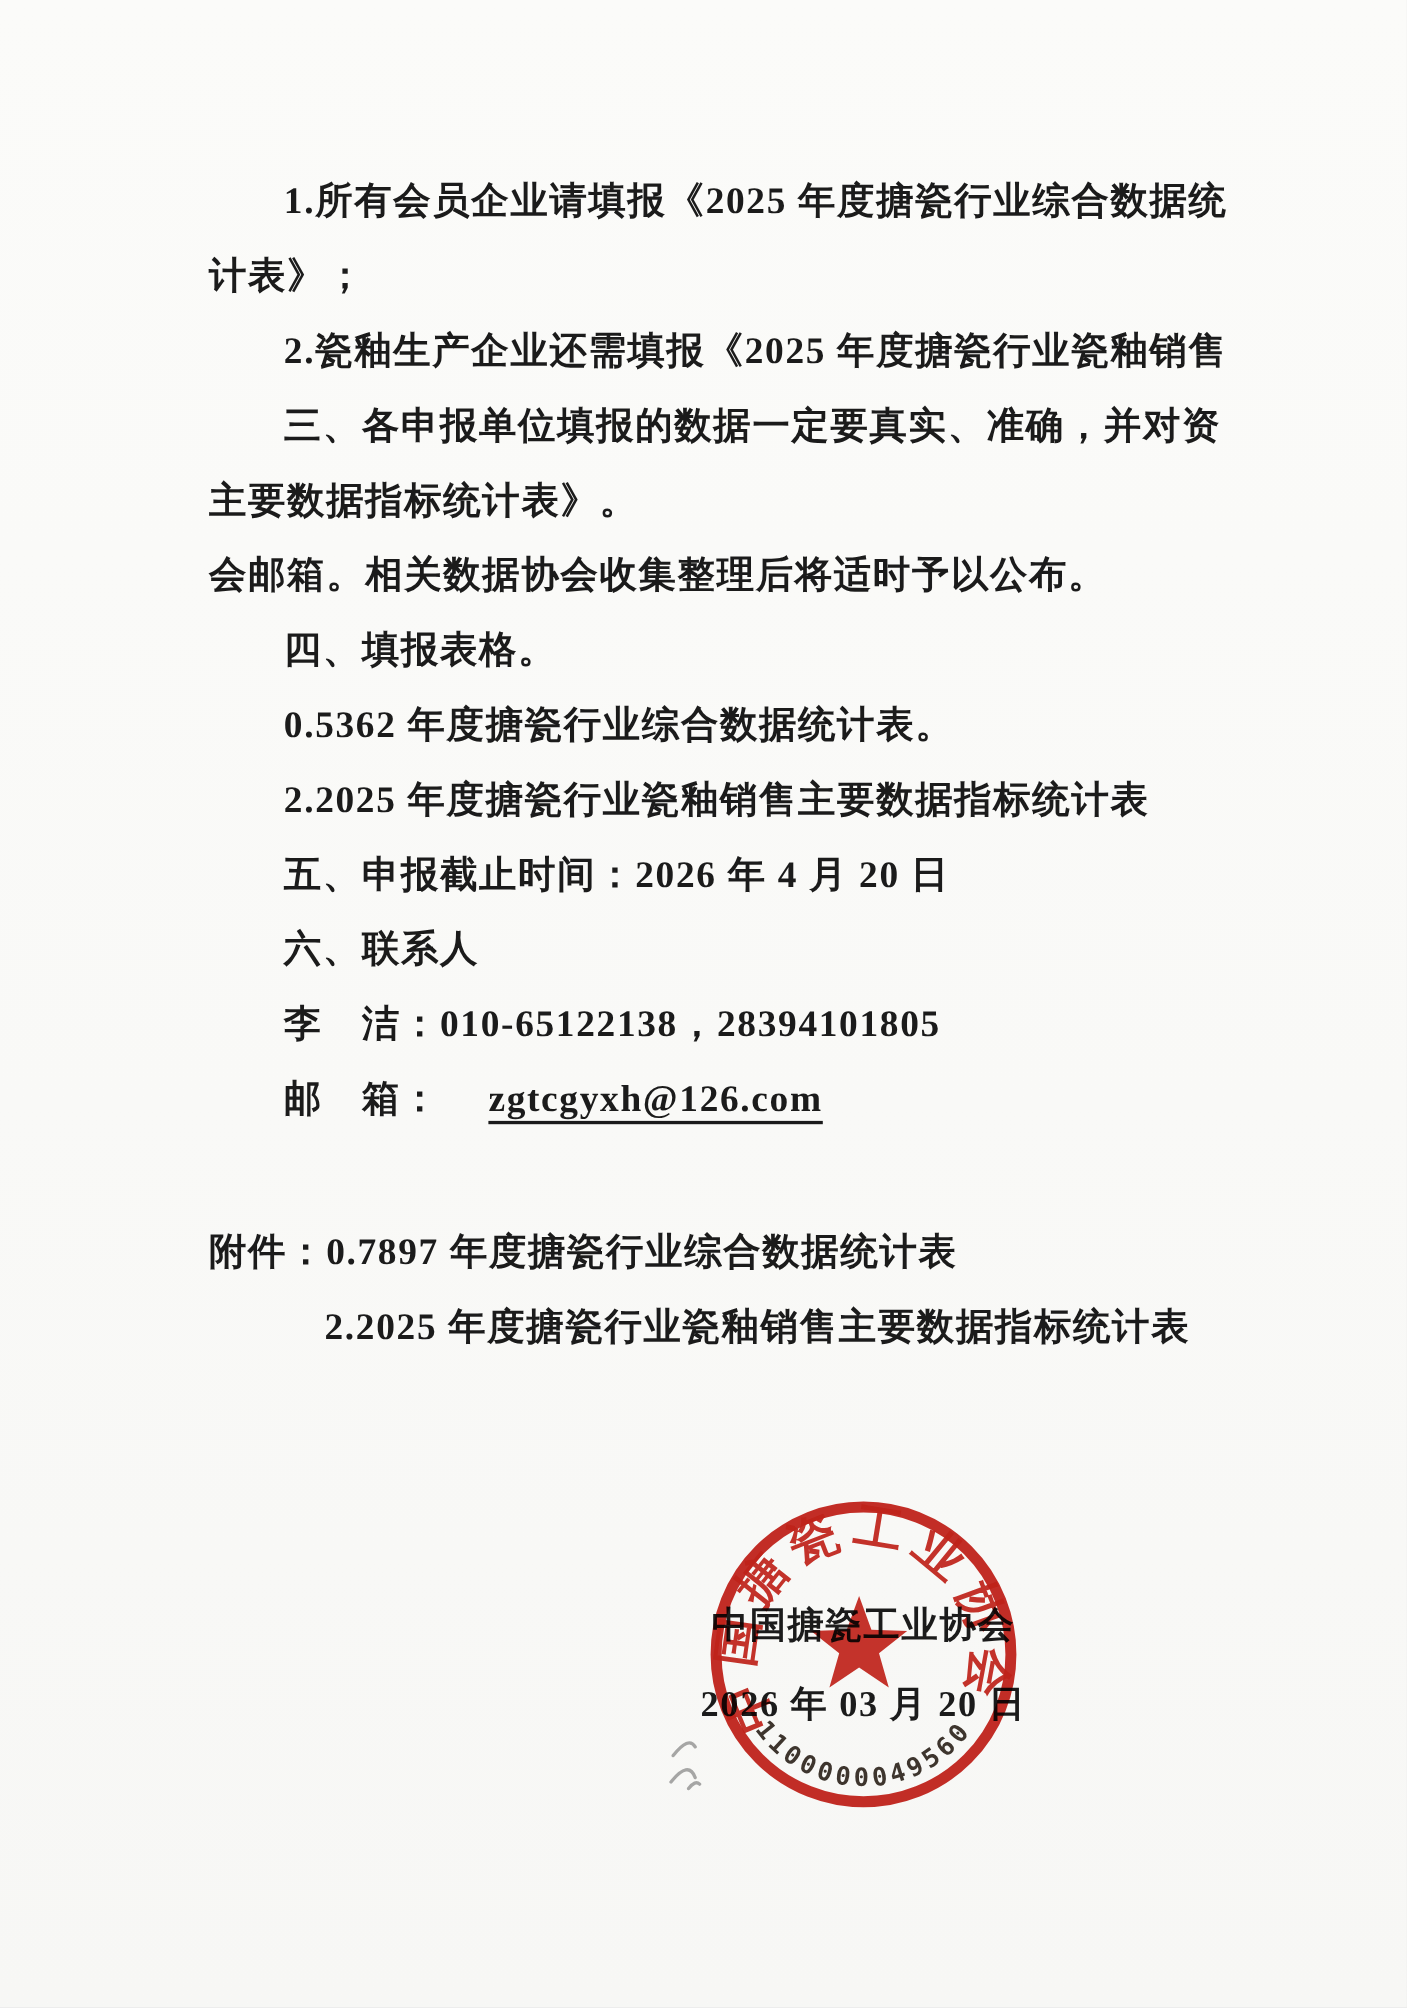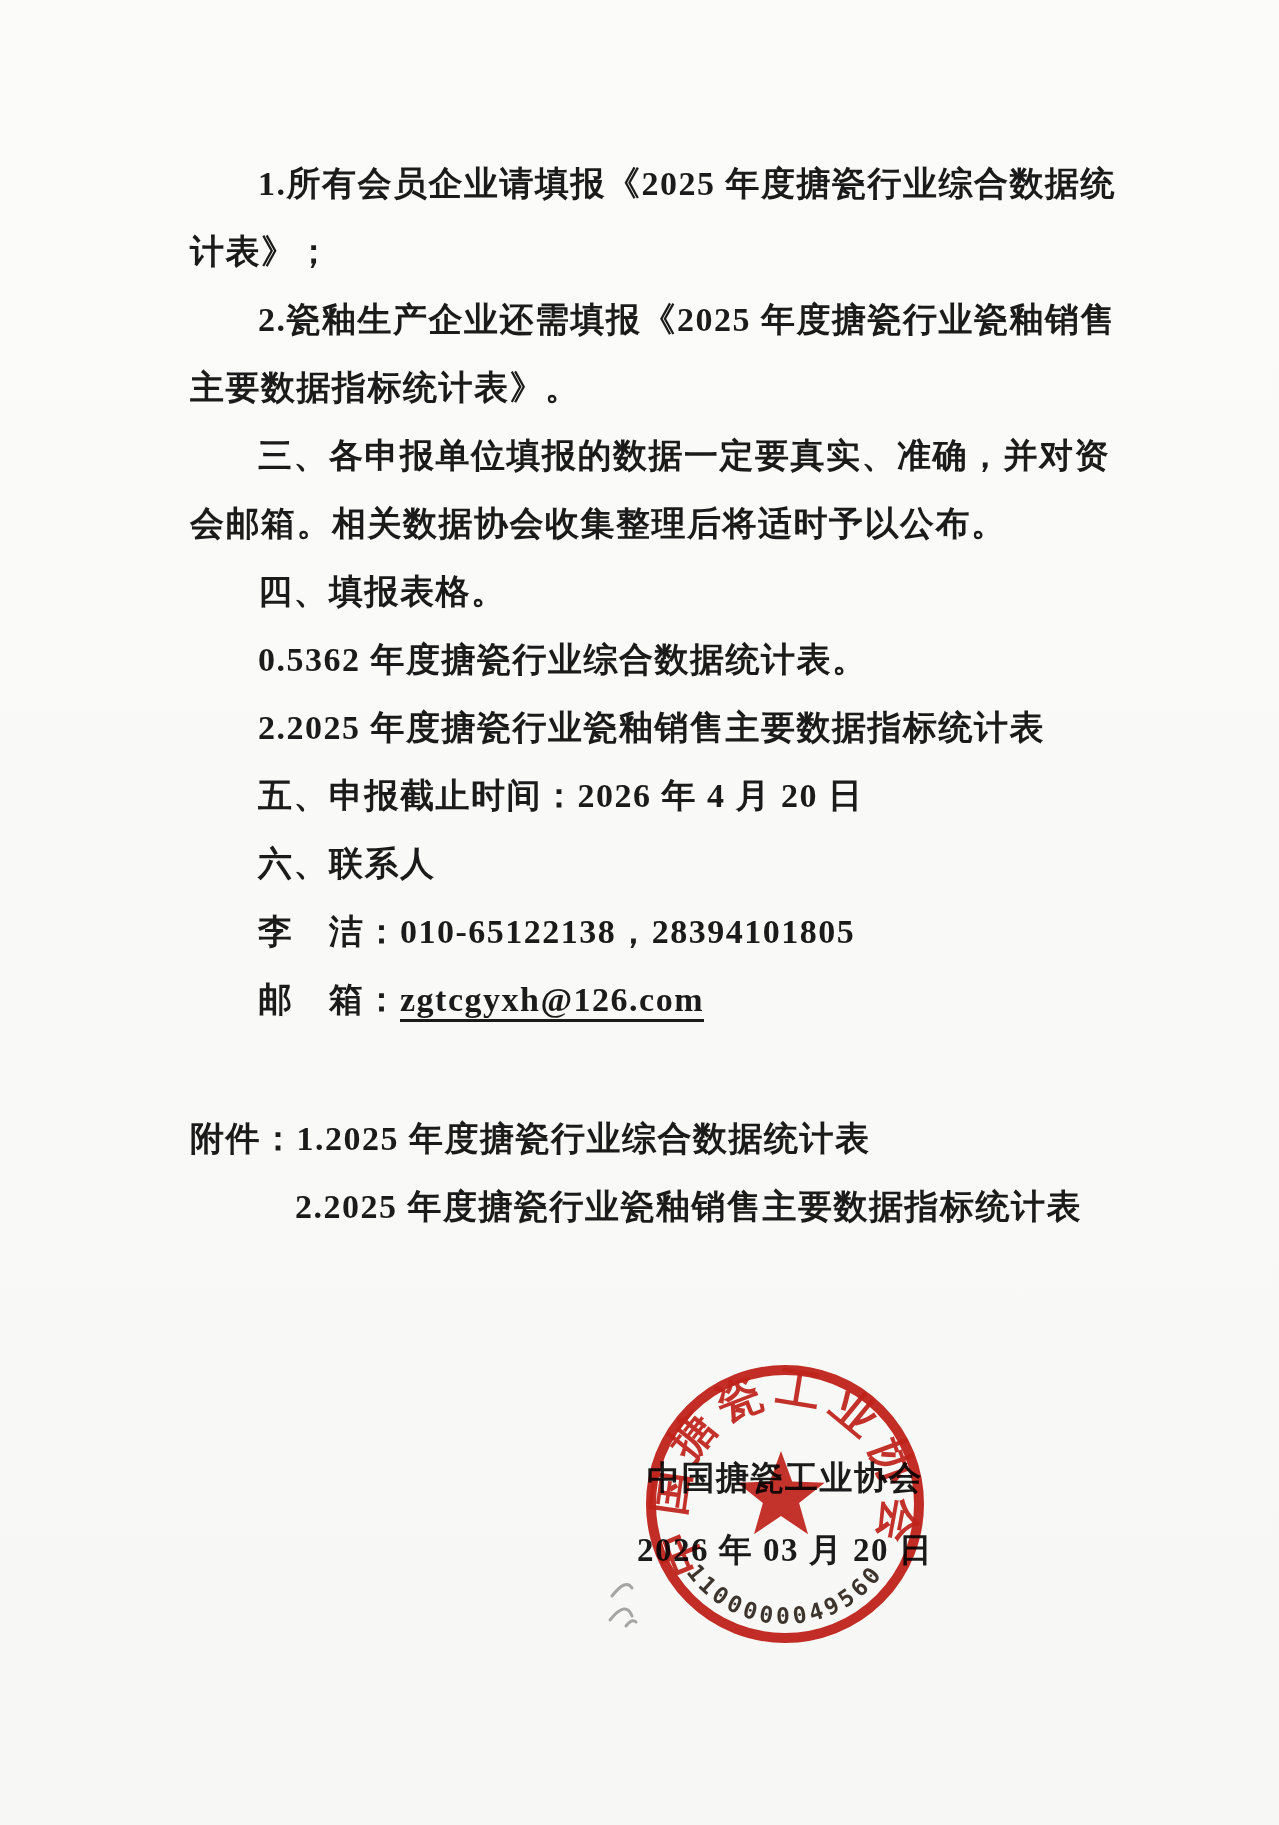--- a/index.html
+++ b/index.html
@@ -15,20 +15,21 @@
   .doc{
     position:absolute;left:190px;top:150px;width:940px;
     font-size:34px;line-height:68px;letter-spacing:1.5px;
     font-weight:600;
   }
   .line{white-space:nowrap;height:68px;}
   .indent{padding-left:68px;}
   .email{
     border-bottom:3px solid #1b1b1b;padding-bottom:1px;
     cursor:pointer;
+    margin-left:44px;
   }
   .attach{margin-top:71px;}
   .attach-2{padding-left:105px;}
   .sig{
     position:absolute;left:583px;width:404px;text-align:center;
     font-size:33px;letter-spacing:1.5px;font-weight:600;white-space:nowrap;
     z-index:2;
   }
   .sig-org{top:1458px;line-height:40px;}
   .sig-date{top:1528px;line-height:44px;}
@@ -43,35 +44,35 @@
 </style>
 </head>
 <body>
 
 <div class="page">
 
   <div class="doc">
     <div class="line indent">1.所有会员企业请填报《2025 年度搪瓷行业综合数据统</div>
     <div class="line">计表》；</div>
     <div class="line indent">2.瓷釉生产企业还需填报《2025 年度搪瓷行业瓷釉销售</div>
+    <div class="line indent">三、各申报单位填报的数据一定要真实、准确，并对资</div>
     <div class="line">主要数据指标统计表》。</div>
-    <div class="line indent">三、各申报单位填报的数据一定要真实、准确，并对资</div>
     <div class="line">会邮箱。相关数据协会收集整理后将适时予以公布。</div>
     <div class="line indent">四、填报表格。</div>
     <div class="line indent">0.5362 年度搪瓷行业综合数据统计表。</div>
     <div class="line indent">2.2025 年度搪瓷行业瓷釉销售主要数据指标统计表</div>
     <div class="line indent">五、申报截止时间：2026 年 4 月 20 日</div>
     <div class="line indent">六、联系人</div>
     <div class="line indent">李　洁：010-65122138，28394101805</div>
     <div class="line indent">
       <span>邮　箱：</span><span class="email">zgtcgyxh@126.com</span>
     </div>
 
     <div class="attach">
-      <div class="line">附件：1.2025 年度搪瓷行业综合数据统计表</div>
+      <div class="line">附件：0.7897 年度搪瓷行业综合数据统计表</div>
       <div class="line attach-2">2.2025 年度搪瓷行业瓷釉销售主要数据指标统计表</div>
     </div>
   </div>
 
   <div class="sig sig-org">中国搪瓷工业协会</div>
   <div class="sig sig-date">2026 年 03 月 20 日</div>
 
   <svg class="seal" viewBox="0 0 390 370" xmlns="http://www.w3.org/2000/svg">
 
     <circle cx="195" cy="170" r="134" fill="none" stroke="#c5231b" stroke-width="10" stroke-opacity="0.95"></circle>

